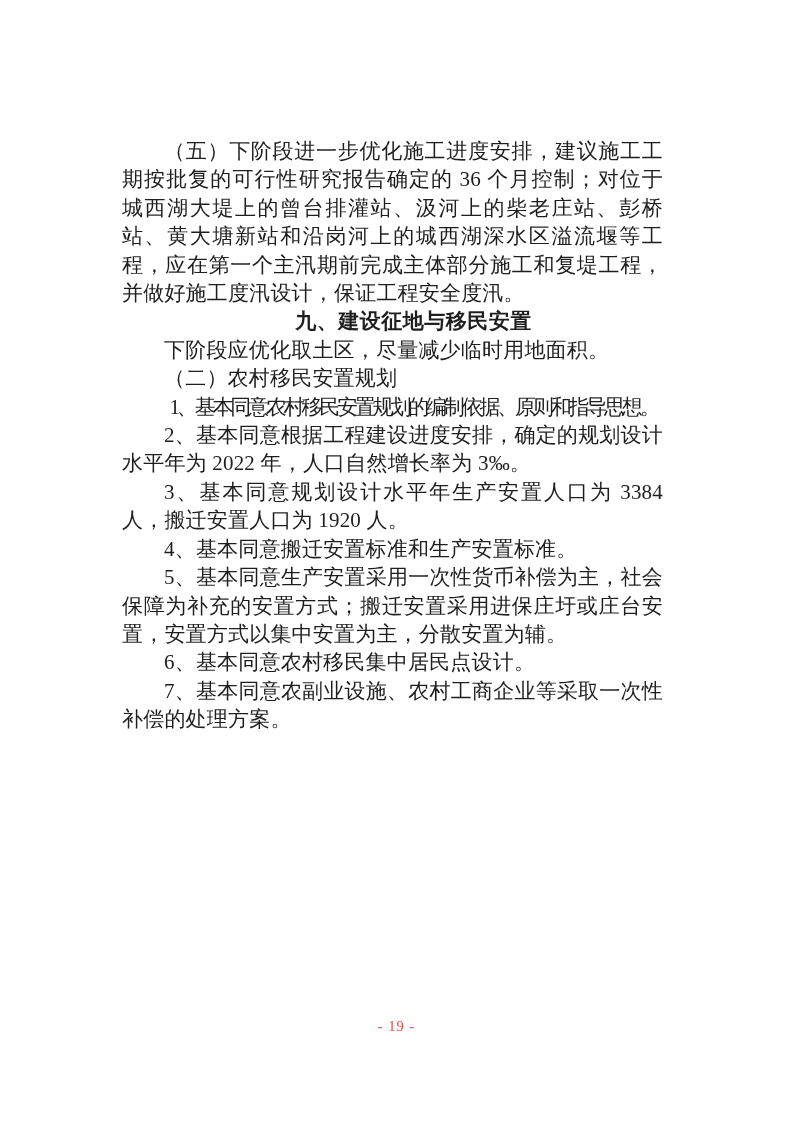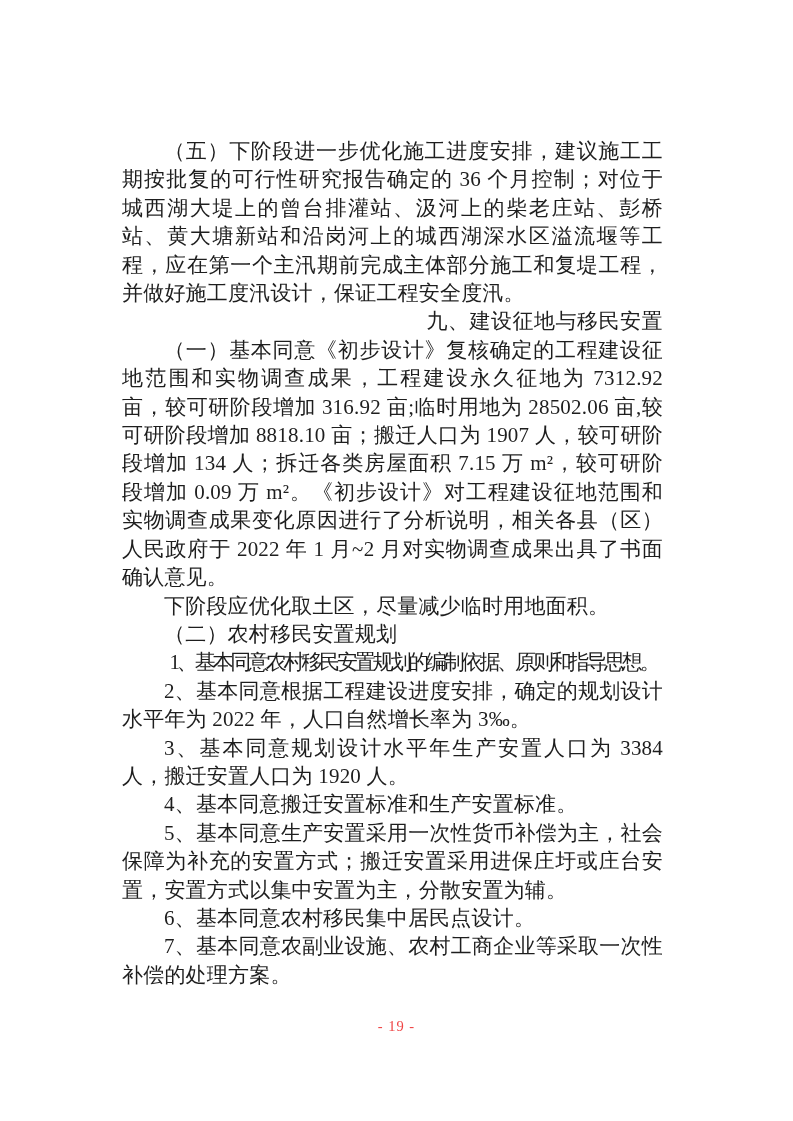--- a/index.html
+++ b/index.html
@@ -32,22 +32,22 @@
   .content p {
     margin: 0;
     font-size: 21px;
     line-height: 28.4px;
     text-align: justify;
     text-indent: 2em;
     letter-spacing: 0.2px;
   }
   .content p.heading {
     font-family: "Liberation Sans", "DejaVu Sans", sans-serif;
-    font-weight: 400;
-    text-align: right;
+    font-weight: 700;
+    text-align: center;
     letter-spacing: 0.5px;
   }
   .content p.tight {
     letter-spacing: -3.2px;
     white-space: nowrap;
     text-align: center;
   }
   .footer {
     position: absolute;
     left: 0;
@@ -59,21 +59,20 @@
     letter-spacing: 1px;
   }
 </style>
 </head>
 <body>
 
 <div class="page">
   <div class="content">
     <p>（五）下阶段进一步优化施工进度安排，建议施工工期按批复的可行性研究报告确定的 36 个月控制；对位于城西湖大堤上的曾台排灌站、汲河上的柴老庄站、彭桥站、黄大塘新站和沿岗河上的城西湖深水区溢流堰等工程，应在第一个主汛期前完成主体部分施工和复堤工程，并做好施工度汛设计，保证工程安全度汛。</p>
     <p class="heading">九、建设征地与移民安置</p>
-    <p>（一）基本同意《初步设计》复核确定的工程建设征地范围和实物调查成果，工程建设永久征地为 7312.92 亩，较可研阶段增加 316.92 亩;临时用地为 28502.06 亩,较可研阶段增加 8818.10 亩；搬迁人口为 1907 人，较可研阶段增加 134 人；拆迁各类房屋面积 7.15 万 m²，较可研阶段增加 0.09 万 m²。《初步设计》对工程建设征地范围和实物调查成果变化原因进行了分析说明，相关各县（区）人民政府于 2022 年 1 月~2 月对实物调查成果出具了书面确认意见。</p>
     <p>下阶段应优化取土区，尽量减少临时用地面积。</p>
     <p>（二）农村移民安置规划</p>
     <p class="tight">1、基本同意农村移民安置规划的编制依据、原则和指导思想。</p>
     <p>2、基本同意根据工程建设进度安排，确定的规划设计水平年为 2022 年，人口自然增长率为 3‰。</p>
     <p>3、基本同意规划设计水平年生产安置人口为 3384 人，搬迁安置人口为 1920 人。</p>
     <p>4、基本同意搬迁安置标准和生产安置标准。</p>
     <p>5、基本同意生产安置采用一次性货币补偿为主，社会保障为补充的安置方式；搬迁安置采用进保庄圩或庄台安置，安置方式以集中安置为主，分散安置为辅。</p>
     <p>6、基本同意农村移民集中居民点设计。</p>
     <p>7、基本同意农副业设施、农村工商企业等采取一次性补偿的处理方案。</p>
   </div>

